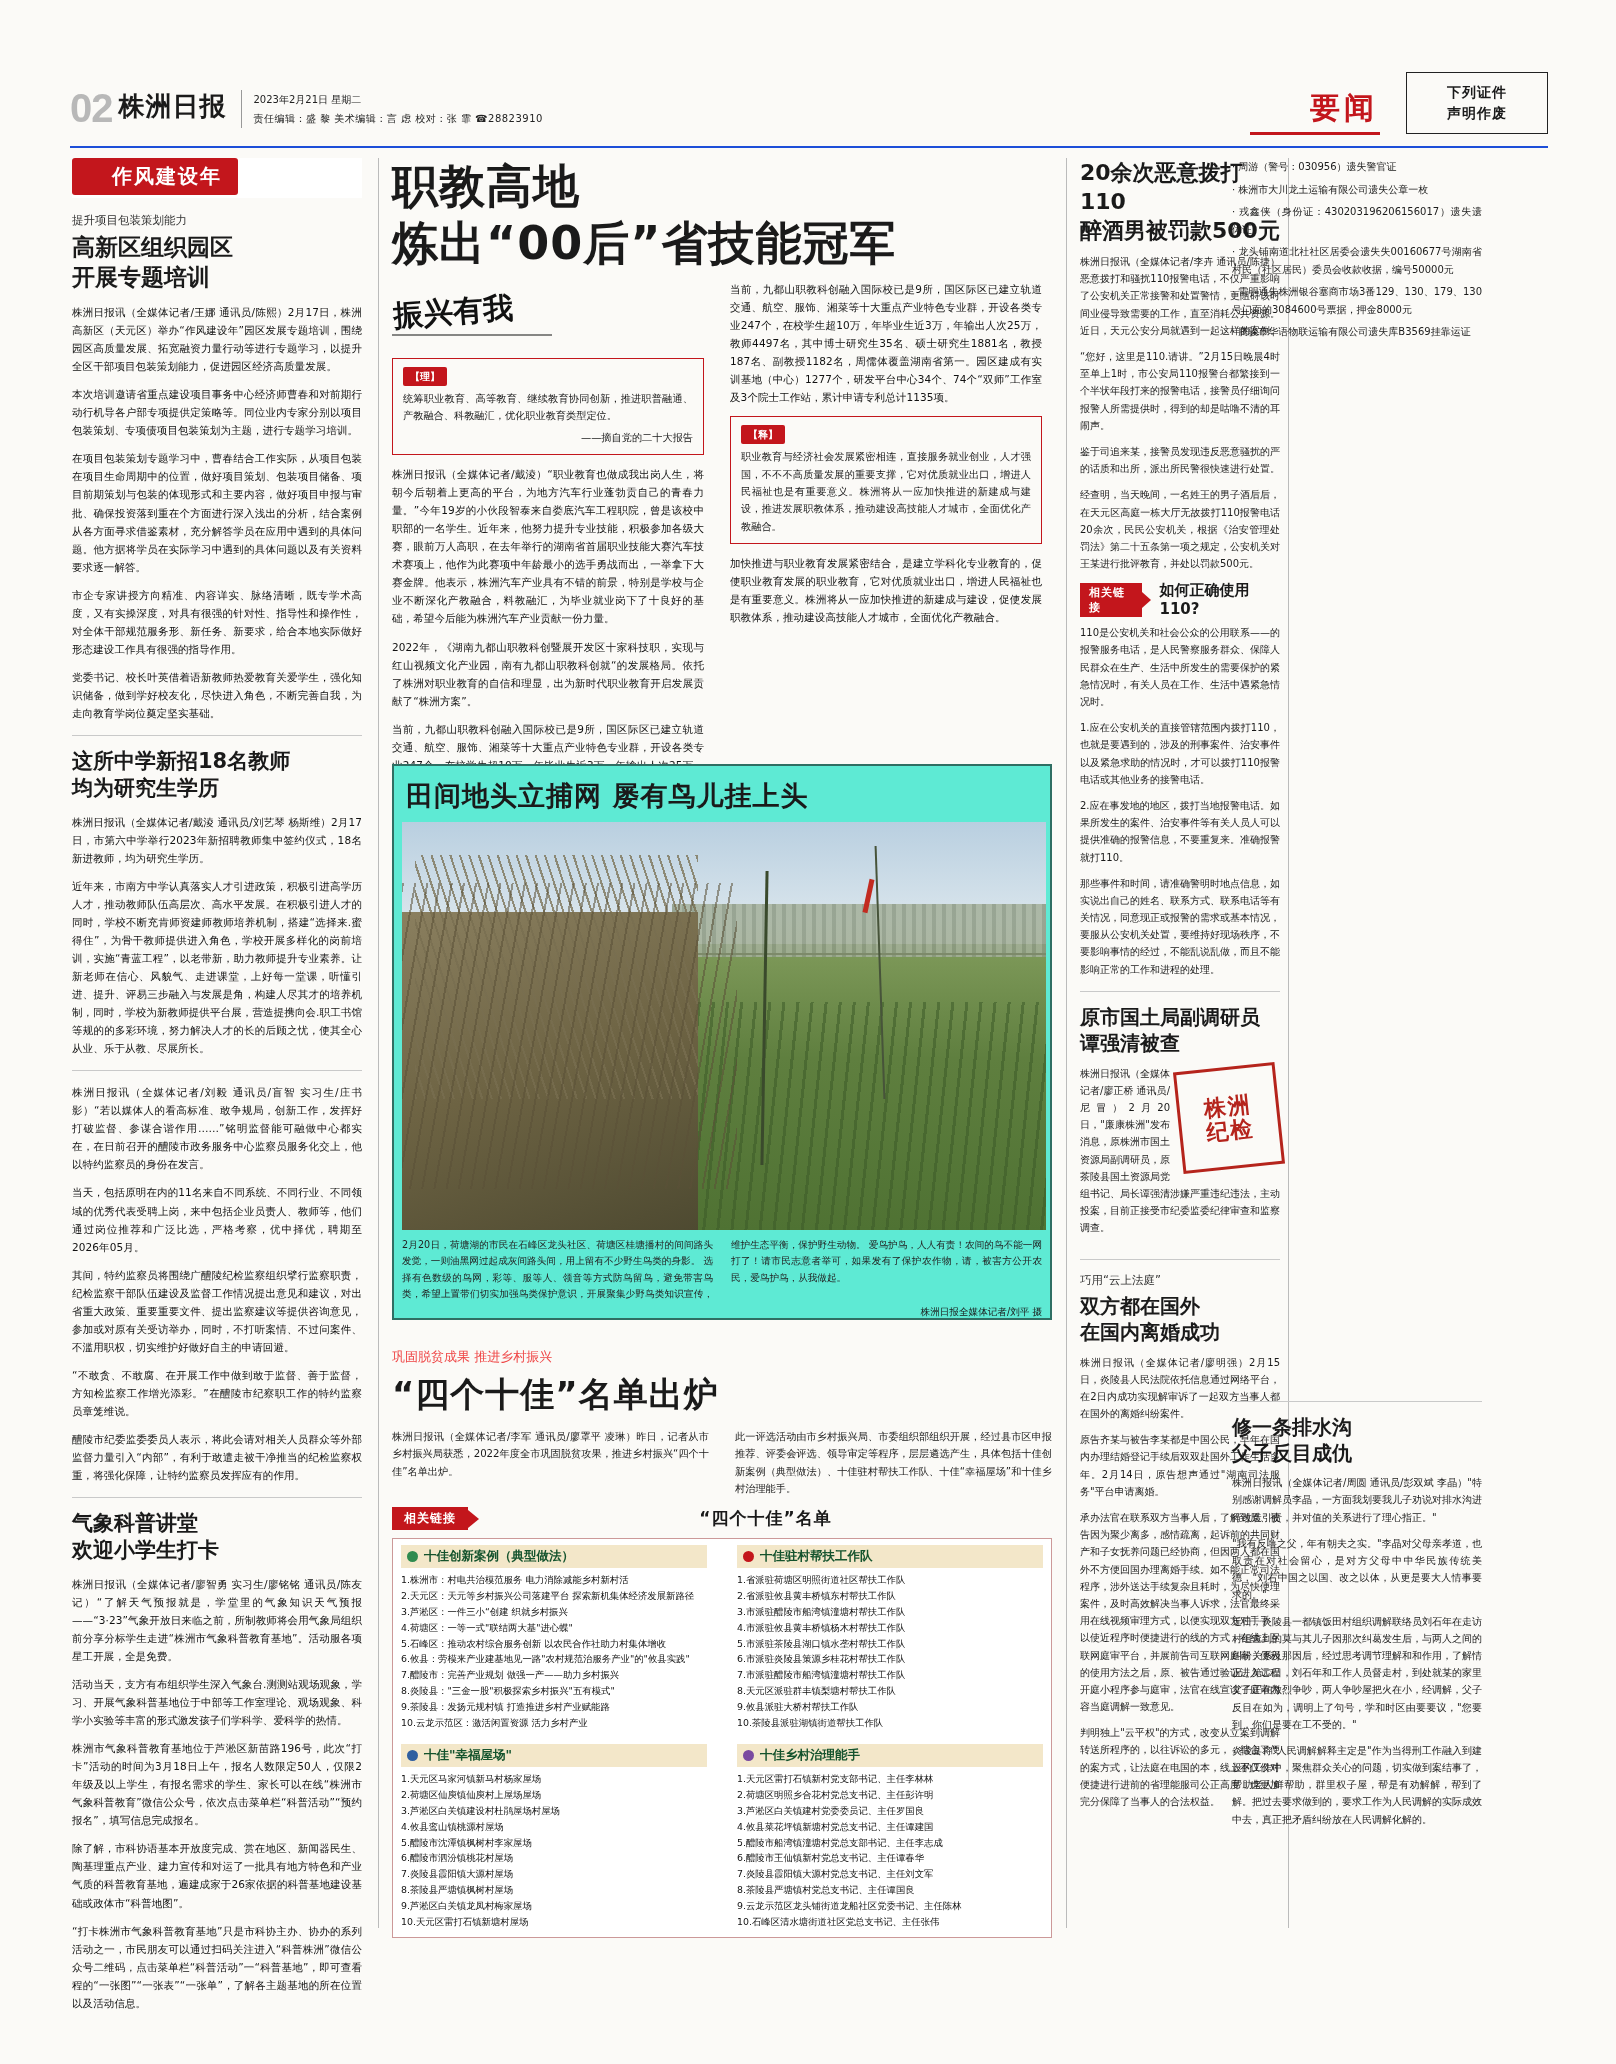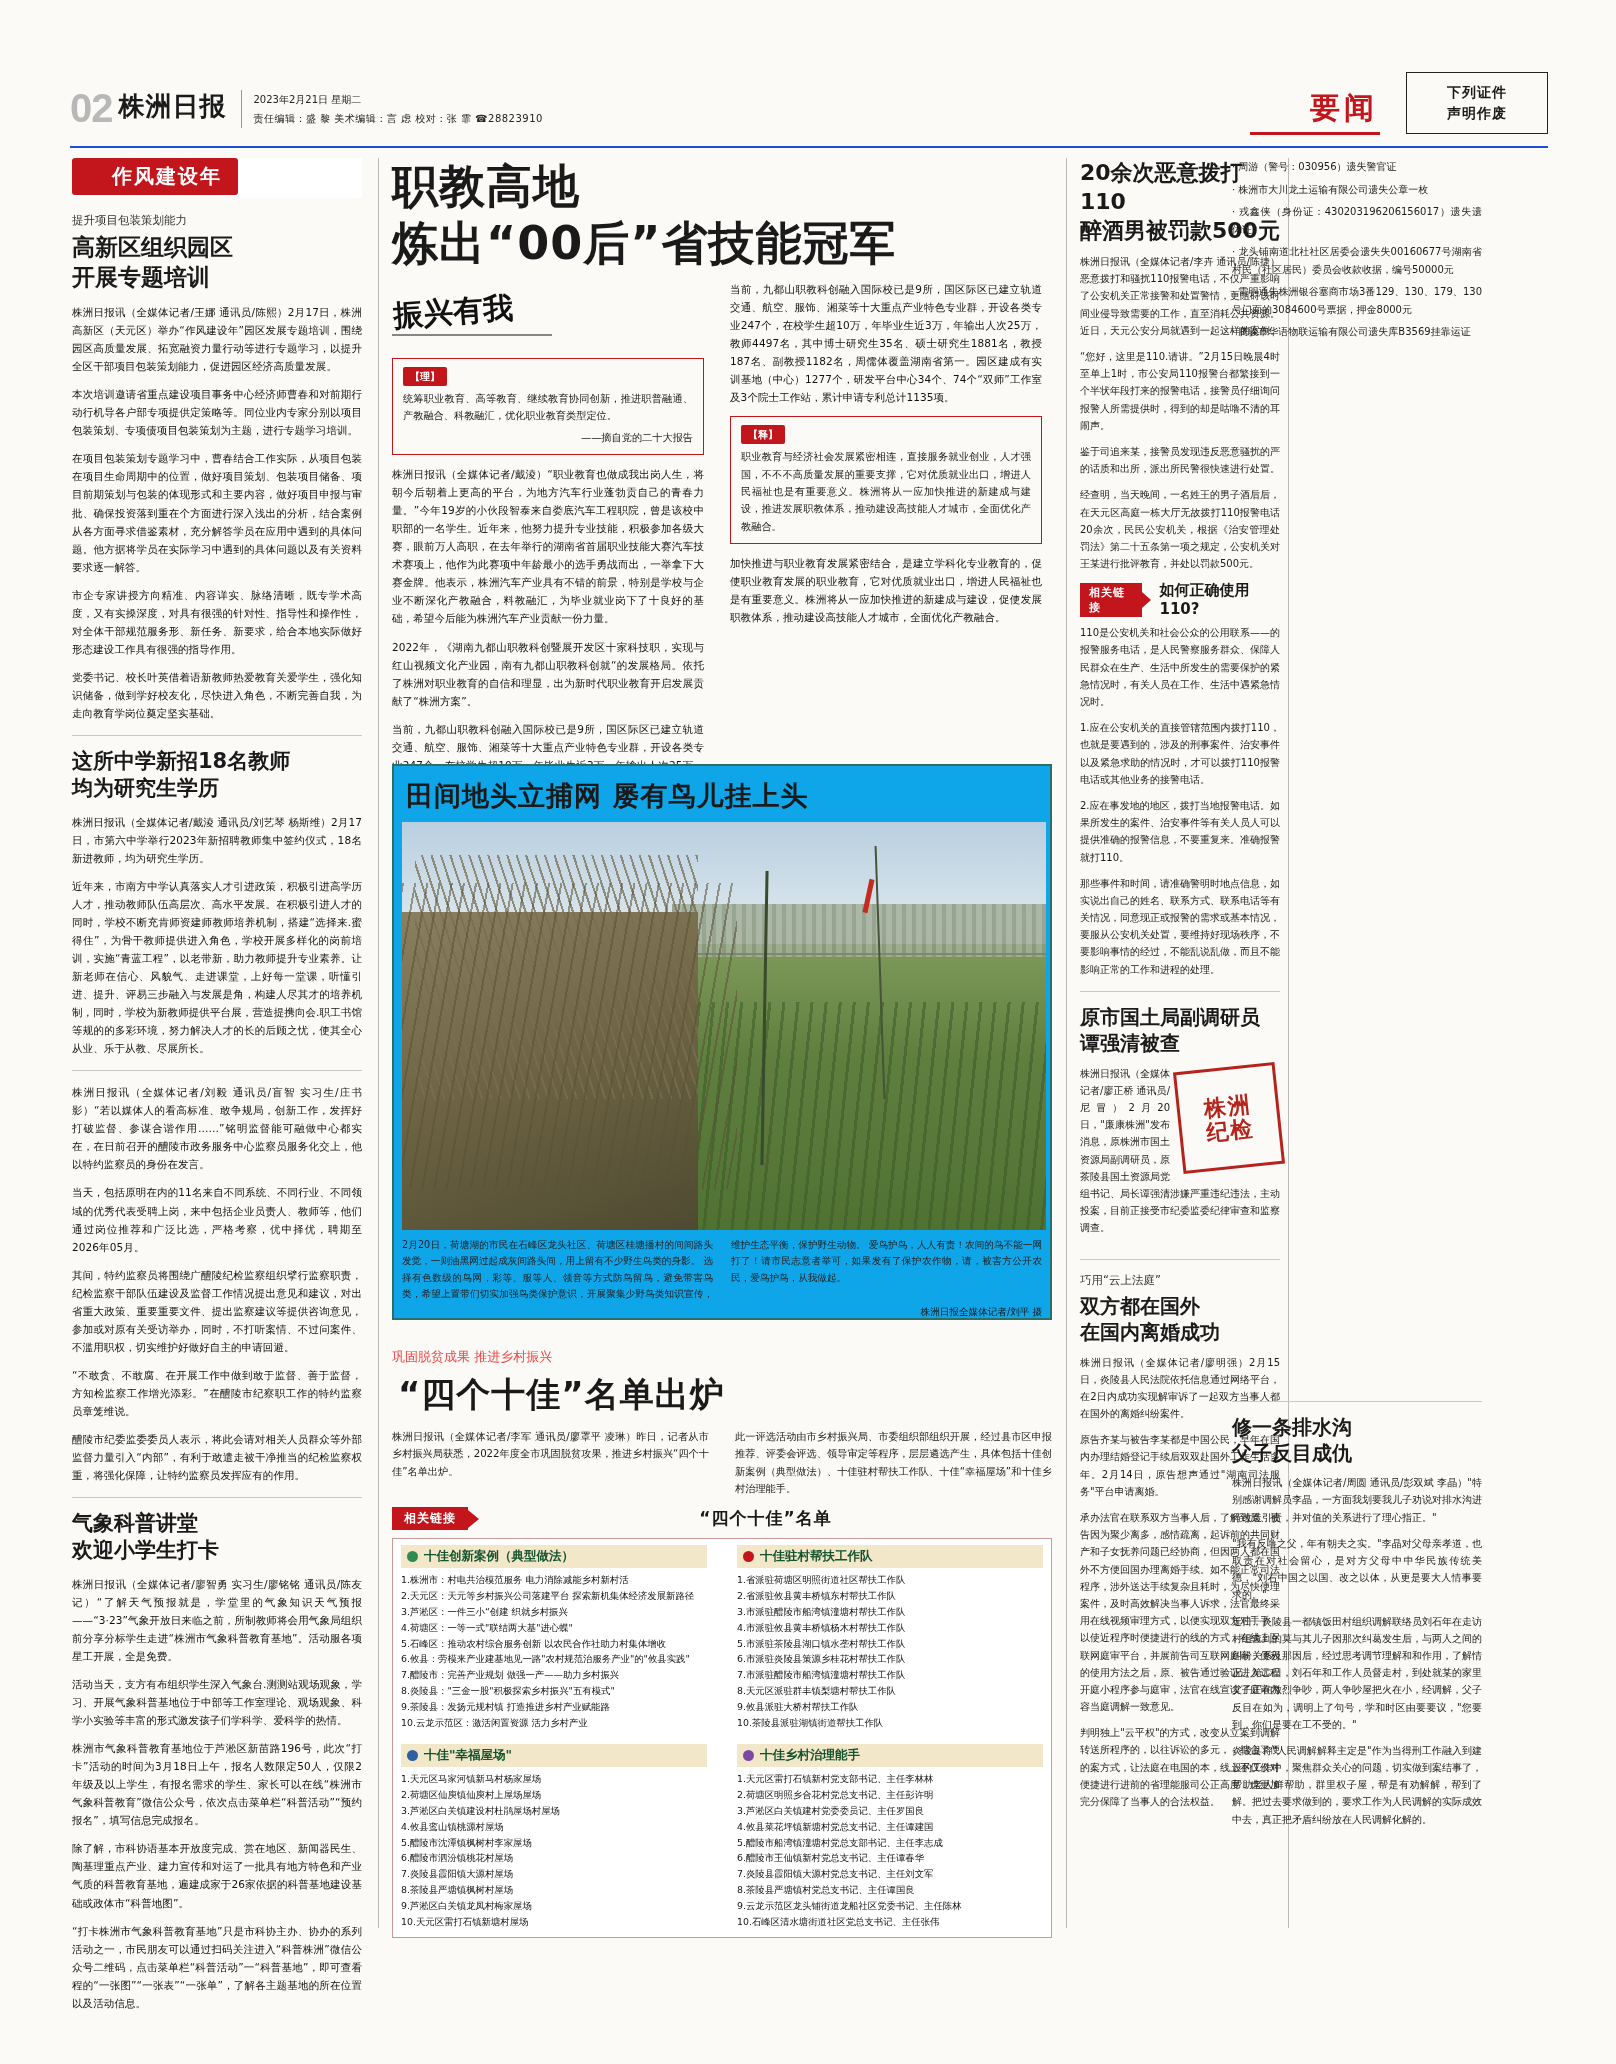--- a/index.html
+++ b/index.html
@@ -94,21 +94,21 @@
   }
   .boxtag{
     display:inline-block;background:#c3161c;color:#fff;font-size:10px;
     padding:1px 7px;border-radius:2px;margin-bottom:4px;font-weight:bold;
   }
   .boxnote .src{text-align:right;display:block;margin-top:4px;}
 
   
   .photo-block{
     position:absolute;left:392px;top:764px;width:660px;height:556px;
-    border:2px solid #2f6e63;box-sizing:border-box;background:#0ea5e9;padding:8px;
+    border:2px solid #2f6e63;box-sizing:border-box;background:#5eead4;padding:8px;
   }
   .photo-title{
     font-size:27px;font-weight:bold;letter-spacing:1px;margin:4px 0 8px 4px;
   }
   .photo-img{
     width:644px;height:408px;position:relative;overflow:hidden;background:#6c7a55;
   }
   .sky{position:absolute;left:0;top:0;width:100%;height:34%;
     background:linear-gradient(#b9cfe0,#d9e5ec 70%,#cdd6c4);}
   .field{position:absolute;left:0;top:30%;width:100%;height:70%;
@@ -132,21 +132,21 @@
     background:repeating-linear-gradient(90deg,#8d9a84 0 4px,#a4b09a 4px 10px);opacity:.85;}
   .photo-cap{
     font-size:9.6px;line-height:1.7;text-align:justify;margin-top:7px;color:#222;
     column-count:2;column-gap:18px;
   }
   .photo-credit{font-size:9.6px;text-align:right;margin-top:4px;}
 
   
   .sgsj{position:absolute;left:392px;top:1348px;width:660px;}
   .sgsj-kicker{font-size:13px;margin-bottom:6px;color:#ef4444;}
-  .sgsj-head{font-size:34px;font-weight:bold;letter-spacing:1px;margin:0 6px 10px;}
+  .sgsj-head{font-size:34px;font-weight:bold;letter-spacing:1px;margin:0 0 10px;}
   .sgsj-body{font-size:10.2px;line-height:1.7;text-align:justify;column-count:2;column-gap:26px;}
   .link-bar{
     margin-top:10px;display:flex;align-items:center;gap:0px;
   }
   .link-tag{
     background:#c3161c;color:#fff;font-size:12px;font-weight:bold;
     padding:3px 12px;letter-spacing:1px;
   }
   .link-tri{
     width:0;height:0;border-left:11px solid #c3161c;

